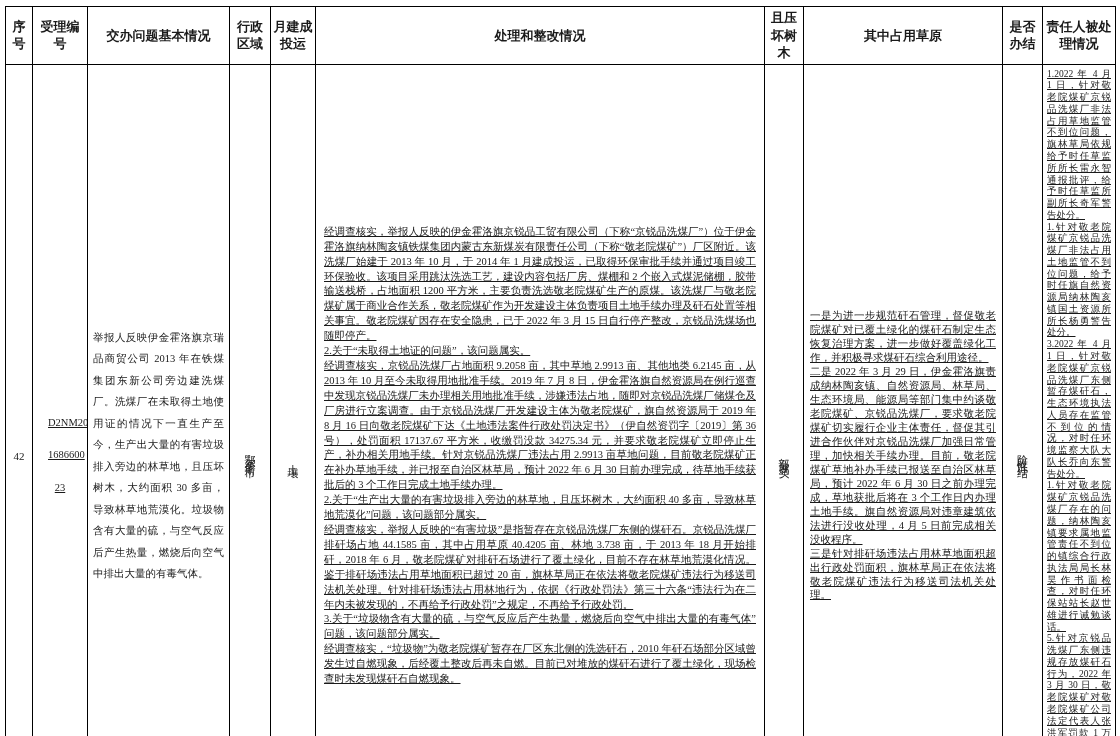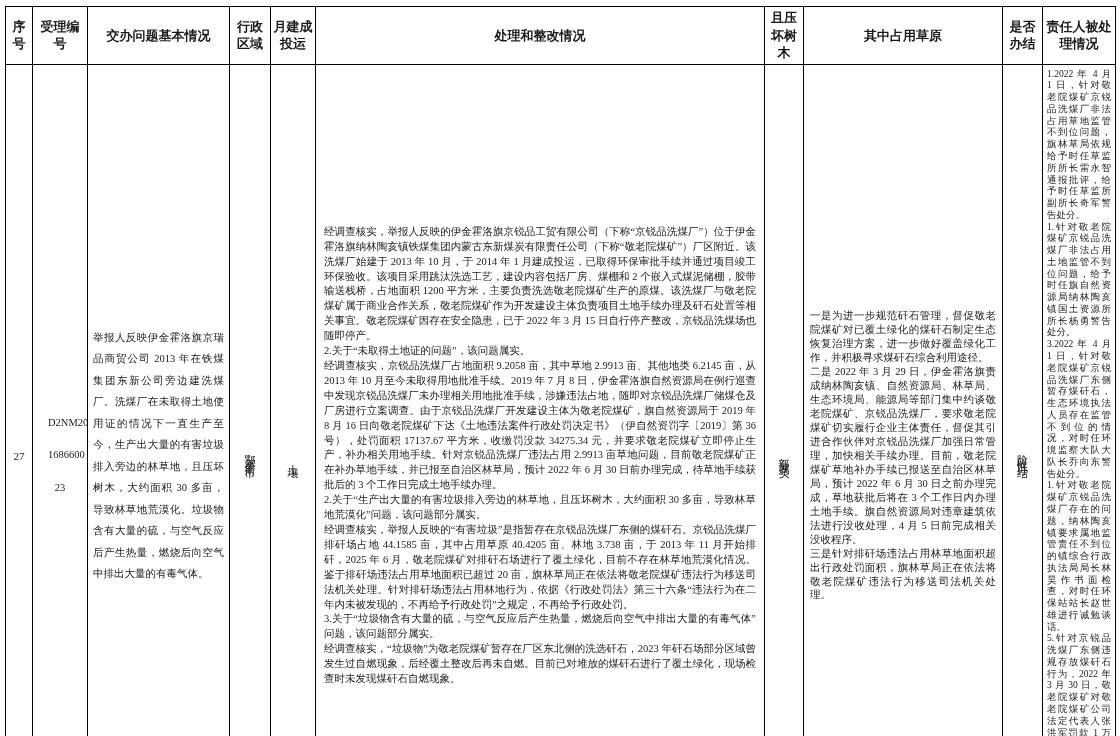--- a/index.html
+++ b/index.html
@@ -64,21 +64,21 @@
     text-align: justify;
     padding: 0 6px;
   }
   td.c-account {
     font-size: 9.5px;
     line-height: 1.24;
     text-align: justify;
     padding: 4px 4px 2px 4px;
     vertical-align: top;
   }
-  .para-block p { margin: 0; }
+  .para-block p { margin: 0; text-decoration: underline; }
 
   td.c-vert { text-align: center; }
   .vtext {
     writing-mode: vertical-rl;
     text-orientation: upright;
     display: inline-block;
     font-size: 11px;
     letter-spacing: 3px;
     line-height: 1.1;
   }
@@ -110,21 +110,21 @@
         <th>处理和整改情况</th>
         <th>且压坏树木</th>
         <th>其中占用草原</th>
         <th>是否办结</th>
         <th>责任人被处理情况</th>
       </tr>
     </thead>
     <tbody>
       <tr>
         <td class="c-serial">
-          <span>27</span>
+          <span>42</span>
         </td>
         <td class="c-accno">
           <div class="para-block">
               <p>D2NM202</p>
               <p>1686600</p>
               <p>23</p>
             </div>
         </td>
         <td class="c-problem">
           <div>举报人反映伊金霍洛旗京瑞品商贸公司 2013 年在铁煤集团东新公司旁边建洗煤厂。洗煤厂在未取得土地使用证的情况下一直生产至今，生产出大量的有害垃圾排入旁边的林草地，且压坏树木，大约面积 30 多亩，导致林草地荒漠化。垃圾物含有大量的硫，与空气反应后产生热量，燃烧后向空气中排出大量的有毒气体。</div>
@@ -133,24 +133,24 @@
           <span class="vtext">鄂尔多斯市</span>
         </td>
         <td class="c-vert">
           <span class="vtext">土壤</span>
         </td>
         <td class="c-invest">
           <div class="para-block">
               <p>经调查核实，举报人反映的伊金霍洛旗京锐品工贸有限公司（下称“京锐品洗煤厂”）位于伊金霍洛旗纳林陶亥镇铁煤集团内蒙古东新煤炭有限责任公司（下称“敬老院煤矿”）厂区附近。该洗煤厂始建于 2013 年 10 月，于 2014 年 1 月建成投运，已取得环保审批手续并通过项目竣工环保验收。该项目采用跳汰洗选工艺，建设内容包括厂房、煤棚和 2 个嵌入式煤泥储棚，胶带输送栈桥，占地面积 1200 平方米，主要负责洗选敬老院煤矿生产的原煤。该洗煤厂与敬老院煤矿属于商业合作关系，敬老院煤矿作为开发建设主体负责项目土地手续办理及矸石处置等相关事宜。敬老院煤矿因存在安全隐患，已于 2022 年 3 月 15 日自行停产整改，京锐品洗煤场也随即停产。</p>
               <p>2.关于“未取得土地证的问题”，该问题属实。</p>
               <p>经调查核实，京锐品洗煤厂占地面积 9.2058 亩，其中草地 2.9913 亩、其他地类 6.2145 亩，从 2013 年 10 月至今未取得用地批准手续。2019 年 7 月 8 日，伊金霍洛旗自然资源局在例行巡查中发现京锐品洗煤厂未办理相关用地批准手续，涉嫌违法占地，随即对京锐品洗煤厂储煤仓及厂房进行立案调查。由于京锐品洗煤厂开发建设主体为敬老院煤矿，旗自然资源局于 2019 年 8 月 16 日向敬老院煤矿下达《土地违法案件行政处罚决定书》（伊自然资罚字〔2019〕第 36 号），处罚面积 17137.67 平方米，收缴罚没款 34275.34 元，并要求敬老院煤矿立即停止生产，补办相关用地手续。针对京锐品洗煤厂违法占用 2.9913 亩草地问题，目前敬老院煤矿正在补办草地手续，并已报至自治区林草局，预计 2022 年 6 月 30 日前办理完成，待草地手续获批后的 3 个工作日完成土地手续办理。</p>
-              <p>2.关于“生产出大量的有害垃圾排入旁边的林草地，且压坏树木，大约面积 30 多亩，导致林草地荒漠化”问题，该问题部分属实。</p>
-              <p>经调查核实，举报人反映的“有害垃圾”是指暂存在京锐品洗煤厂东侧的煤矸石。京锐品洗煤厂排矸场占地 44.1585 亩，其中占用草原 40.4205 亩、林地 3.738 亩，于 2013 年 11 月开始排矸，2025 年 6 月，敬老院煤矿对排矸石场进行了覆土绿化，目前不存在林草地荒漠化情况。鉴于排矸场违法占用草地面积已超过 20 亩，旗林草局正在依法将敬老院煤矿违法行为移送司法机关处理。针对排矸场违法占用林地行为，依据《行政处罚法》第三十六条“违法行为在二年内未被发现的，不再给予行政处罚”之规定，不再给予行政处罚。</p>
+              <p>2.关于“生产出大量的有害垃圾排入旁边的林草地，且压坏树木，大约面积 40 多亩，导致林草地荒漠化”问题，该问题部分属实。</p>
+              <p>经调查核实，举报人反映的“有害垃圾”是指暂存在京锐品洗煤厂东侧的煤矸石。京锐品洗煤厂排矸场占地 44.1585 亩，其中占用草原 40.4205 亩、林地 3.738 亩，于 2013 年 18 月开始排矸，2018 年 6 月，敬老院煤矿对排矸石场进行了覆土绿化，目前不存在林草地荒漠化情况。鉴于排矸场违法占用草地面积已超过 20 亩，旗林草局正在依法将敬老院煤矿违法行为移送司法机关处理。针对排矸场违法占用林地行为，依据《行政处罚法》第三十六条“违法行为在二年内未被发现的，不再给予行政处罚”之规定，不再给予行政处罚。</p>
               <p>3.关于“垃圾物含有大量的硫，与空气反应后产生热量，燃烧后向空气中排出大量的有毒气体”问题，该问题部分属实。</p>
-              <p>经调查核实，“垃圾物”为敬老院煤矿暂存在厂区东北侧的洗选矸石，2023 年矸石场部分区域曾发生过自燃现象，后经覆土整改后再未自燃。目前已对堆放的煤矸石进行了覆土绿化，现场检查时未发现煤矸石自燃现象。</p>
+              <p>经调查核实，“垃圾物”为敬老院煤矿暂存在厂区东北侧的洗选矸石，2010 年矸石场部分区域曾发生过自燃现象，后经覆土整改后再未自燃。目前已对堆放的煤矸石进行了覆土绿化，现场检查时未发现煤矸石自燃现象。</p>
             </div>
         </td>
         <td class="c-vert">
           <span class="vtext">部分属实</span>
         </td>
         <td class="c-handle">
           <div class="para-block">
               <p>一是为进一步规范矸石管理，督促敬老院煤矿对已覆土绿化的煤矸石制定生态恢复治理方案，进一步做好覆盖绿化工作，并积极寻求煤矸石综合利用途径。</p>
               <p>二是 2022 年 3 月 29 日，伊金霍洛旗责成纳林陶亥镇、自然资源局、林草局、生态环境局、能源局等部门集中约谈敬老院煤矿、京锐品洗煤厂，要求敬老院煤矿切实履行企业主体责任，督促其引进合作伙伴对京锐品洗煤厂加强日常管理，加快相关手续办理。目前，敬老院煤矿草地补办手续已报送至自治区林草局，预计 2022 年 6 月 30 日之前办理完成，草地获批后将在 3 个工作日内办理土地手续。旗自然资源局对违章建筑依法进行没收处理，4 月 5 日前完成相关没收程序。</p>
               <p>三是针对排矸场违法占用林草地面积超出行政处罚面积，旗林草局正在依法将敬老院煤矿违法行为移送司法机关处理。</p>

